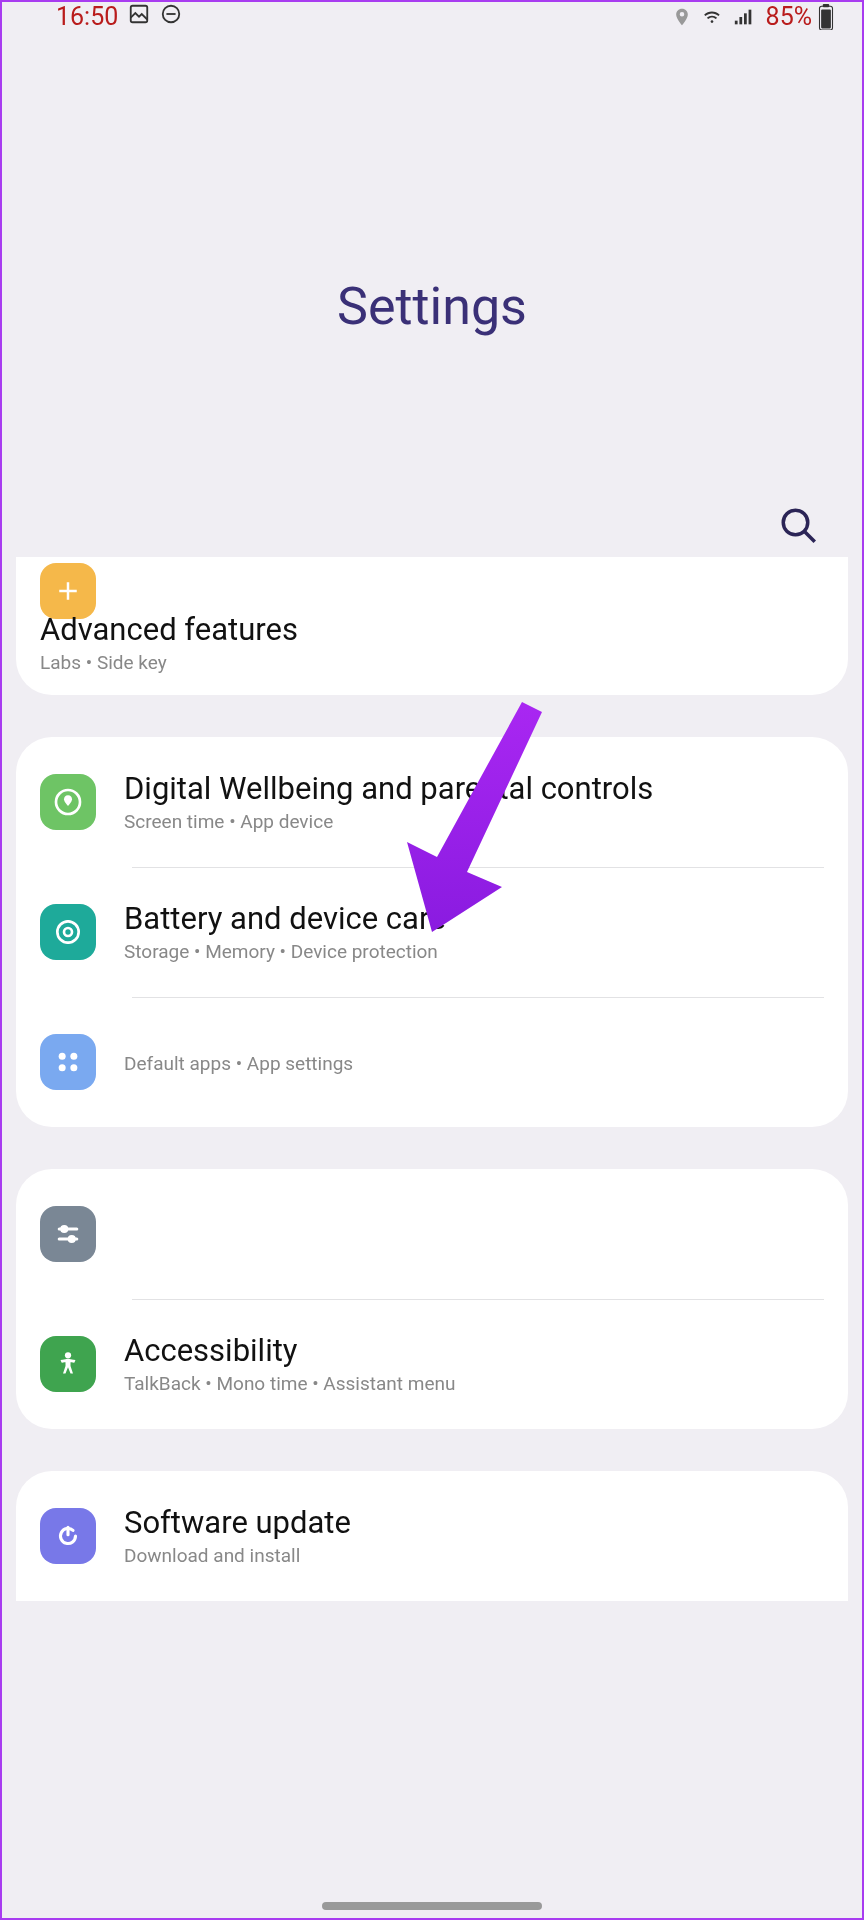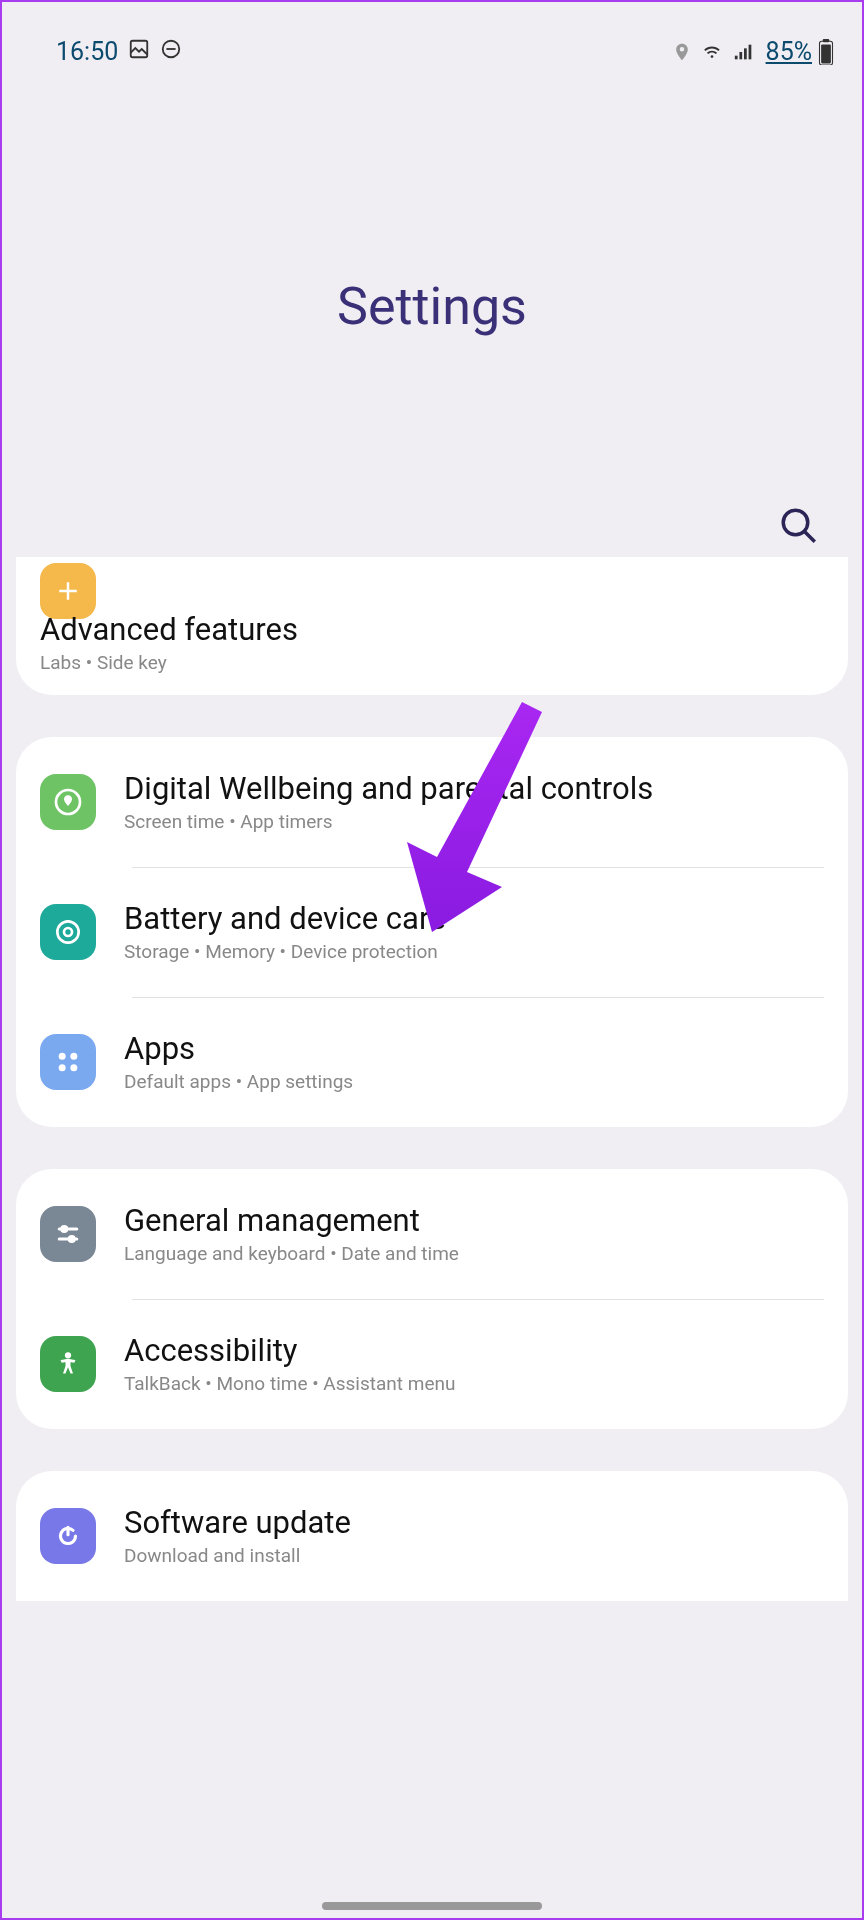--- a/index.html
+++ b/index.html
@@ -10,28 +10,28 @@
   font-family: -apple-system, BlinkMacSystemFont, "Segoe UI", Roboto, sans-serif;
   position: relative;
   overflow: hidden;
 }
 body { border: 2px solid #a83cf0; }
 
 
 .status-bar {
   display: flex;
   justify-content: space-between;
-  align-items: flex-end;
+  align-items: flex-start;
   height: 64px;
   padding: 0 28px 0 54px;
   font-size: 25px;
-  color: #0c4a6e;
+  color: #b91c1c;
 }
 .status-left { display: flex; gap: 10px; align-items: center; }
-.status-right { display: flex; gap: 6px; align-items: center; text-decoration: underline; }
+.status-right { display: flex; gap: 6px; align-items: center; }
 .status-right svg { display: block; }
 .battery-text { font-size: 25px; margin-left: 4px; }
 
 
 .title-area {
   text-align: center;
   padding-top: 210px;
   padding-bottom: 168px;
 }
 .page-title {
@@ -199,21 +199,21 @@
 <div class="list-group">
   <div class="item">
     <div class="icon-box" style="background:#6ec465;">
       <svg width="32" height="32" viewBox="0 0 24 24" fill="none" stroke="#fff" stroke-width="2">
           <circle cx="12" cy="12" r="9"></circle>
           <path d="M12 7c-2 0-3 1.5-3 3 0 2 3 5 3 5s3-3 3-5c0-1.5-1-3-3-3z" fill="#fff" stroke="none"></path>
         </svg>
     </div>
     <div class="item-text">
       <div class="item-title">Digital Wellbeing and parental controls</div>
-      <div class="item-sub">Screen time  •  App timers</div>
+      <div class="item-sub">Screen time  •  App device</div>
     </div>
   </div>
   <div class="item">
     <div class="icon-box" style="background:#1eaa9a;">
       <svg width="32" height="32" viewBox="0 0 24 24" fill="none" stroke="#fff" stroke-width="2">
           <circle cx="12" cy="12" r="8"></circle>
           <circle cx="12" cy="12" r="3"></circle>
           <path d="M12 4v-1M12 21v-1"></path>
         </svg>
     </div>
@@ -225,39 +225,34 @@
   <div class="item">
     <div class="icon-box" style="background:#7aa9f0;">
       <svg width="28" height="28" viewBox="0 0 24 24" fill="#fff">
           <circle cx="7" cy="7" r="3"></circle>
           <circle cx="17" cy="7" r="3"></circle>
           <circle cx="7" cy="17" r="3"></circle>
           <circle cx="17" cy="17" r="3"></circle>
         </svg>
     </div>
     <div class="item-text">
-      <div class="item-title">Apps</div>
       <div class="item-sub">Default apps  •  App settings</div>
     </div>
   </div>
 </div>
 
 <div class="list-group">
   <div class="item">
     <div class="icon-box" style="background:#7a8795;">
       <svg width="30" height="30" viewBox="0 0 24 24" fill="none" stroke="#fff" stroke-width="2.5" stroke-linecap="round">
           <line x1="5" y1="8" x2="19" y2="8"></line>
           <circle cx="9" cy="8" r="2" fill="#fff"></circle>
           <line x1="5" y1="16" x2="19" y2="16"></line>
           <circle cx="15" cy="16" r="2" fill="#fff"></circle>
         </svg>
-    </div>
-    <div class="item-text">
-      <div class="item-title">General management</div>
-      <div class="item-sub">Language and keyboard  •  Date and time</div>
     </div>
   </div>
   <div class="item">
     <div class="icon-box" style="background:#3fa44f;">
       <svg width="30" height="30" viewBox="0 0 24 24" fill="#fff">
           <circle cx="12" cy="5" r="2.5"></circle>
           <path d="M12 8c-3 0-6 1-6 1l1 2s2-.5 3-.5v3l-2 6h2l2-5 2 5h2l-2-6v-3c1 0 3 .5 3 .5l1-2s-3-1-6-1z"></path>
         </svg>
     </div>
     <div class="item-text">

